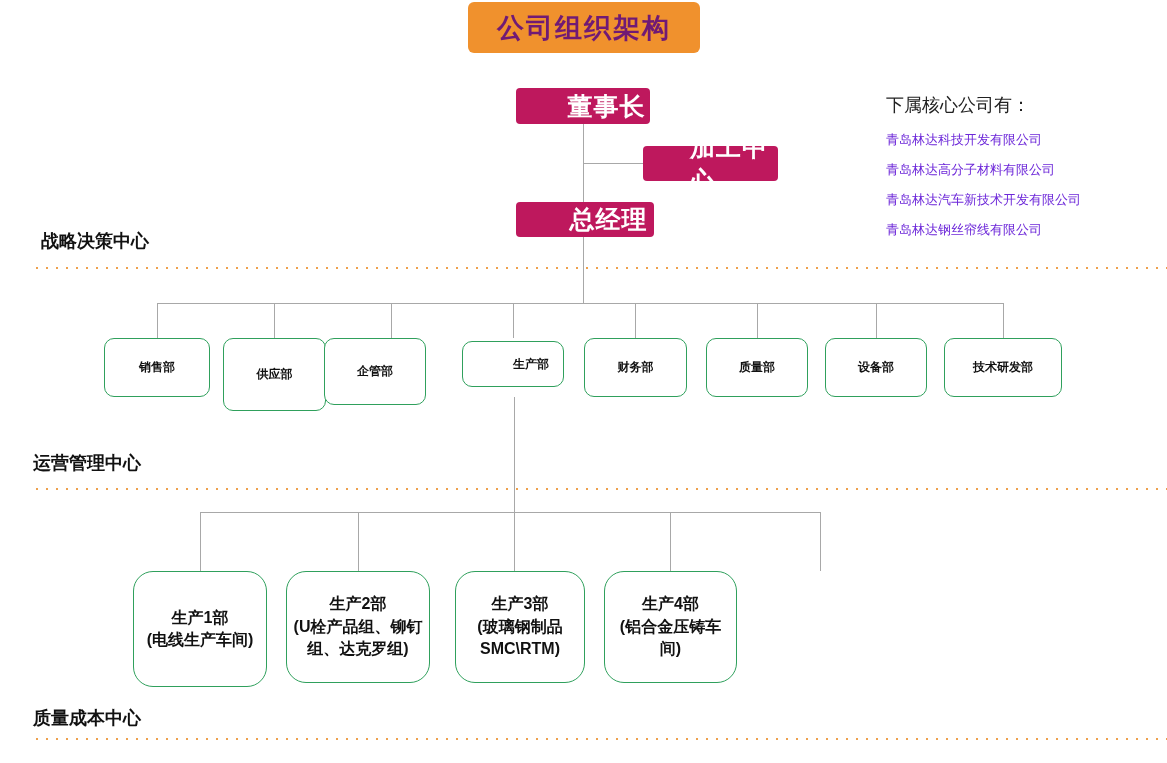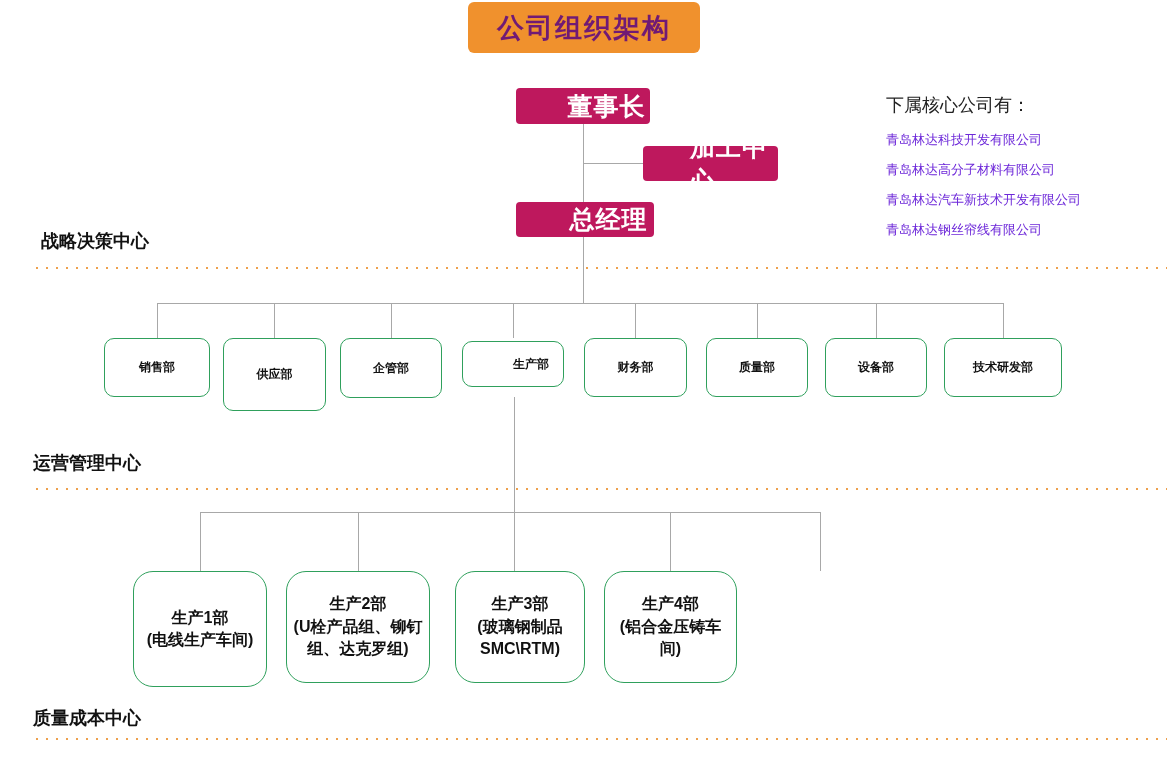--- a/index.html
+++ b/index.html
@@ -82,21 +82,21 @@
   <div class="subs-item" style="top:161px;">青岛林达高分子材料有限公司</div>
   <div class="subs-item" style="top:191px;">青岛林达汽车新技术开发有限公司</div>
   <div class="subs-item" style="top:221px;">青岛林达钢丝帘线有限公司</div>
 
   <div class="section-label" style="top:229px;margin-left:8px;">战略决策中心</div>
   <div class="section-label" style="top:451px;">运营管理中心</div>
   <div class="section-label" style="top:706px;">质量成本中心</div>
 
   <div class="obox" style="left:104px; top:338px; width:106px; height:59px;">销售部</div>
   <div class="obox" style="left:223px; top:338px; width:103px; height:73px;">供应部</div>
-  <div class="obox" style="left:340px; top:338px; width:102px; height:60px;font-family:Liberation Mono, monospace;">企管部</div>
+  <div class="obox" style="left:324px; top:338px; width:102px; height:67px;font-family:Liberation Mono, monospace;">企管部</div>
   <div class="obox" style="left:462px; top:341px; width:102px; height:46px;padding-left:36px;">生产部</div>
   <div class="obox" style="left:584px; top:338px; width:103px; height:59px;">财务部</div>
   <div class="obox" style="left:706px; top:338px; width:102px; height:59px;">质量部</div>
   <div class="obox" style="left:825px; top:338px; width:102px; height:59px;">设备部</div>
   <div class="obox" style="left:944px; top:338px; width:118px; height:59px;">技术研发部</div>
 
   <div class="pbox" style="left:133px; top:571px; width:134px; height:116px;">生产1部
 (电线生产车间)</div>
   <div class="pbox" style="left:286px; top:571px; width:144px; height:112px;">生产2部
 (U栓产品组、铆钉组、达克罗组)</div>

